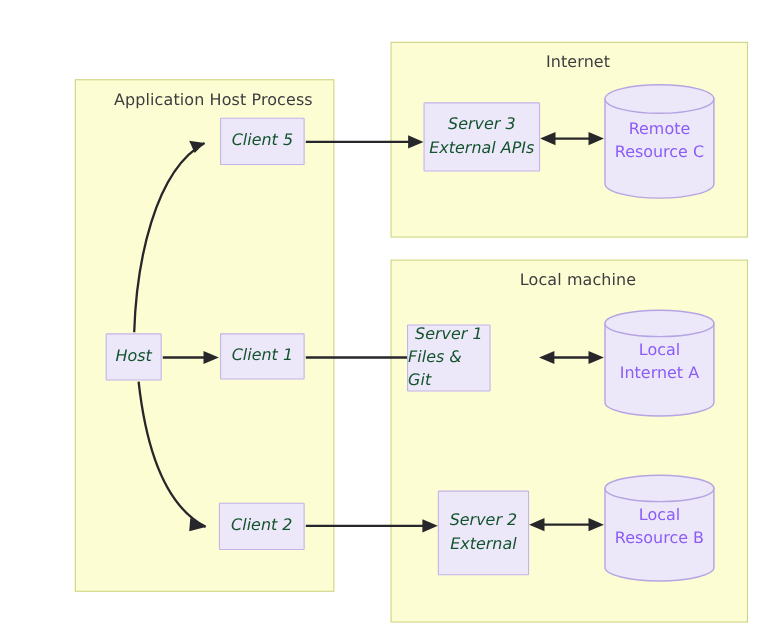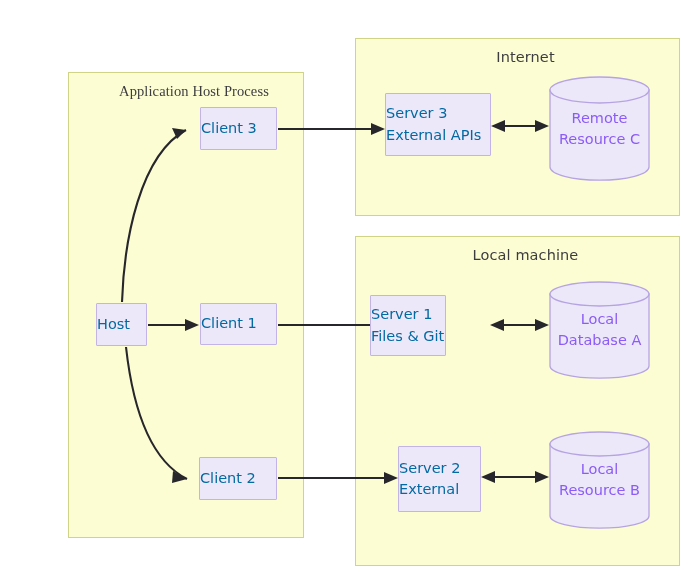--- a/index.html
+++ b/index.html
@@ -25,52 +25,53 @@
   }
   .group-title {
     position: absolute;
     left: 16px;
     right: 0;
     text-align: center;
     font-size: 14.5px;
     color: #3d3d40;
     letter-spacing: 0.1px;
   }
-  #group-app { left: 68px; top: 72px; width: 236px; height: 466px; font-family: Liberation Serif, serif; }
+  #group-app { left: 68px; top: 72px; width: 236px; height: 466px; }
   #group-app .group-title { top: 10px; }
   #group-internet { left: 355px; top: 38px; width: 325px; height: 178px; }
   #group-internet .group-title { top: 10px; }
   #group-local { left: 355px; top: 236px; width: 325px; height: 330px; }
   #group-local .group-title { top: 10px; }
 
   
   .node {
     position: absolute;
     background: #ece8fa;
     border: 1px solid #c3b4e8;
     box-sizing: border-box;
     display: flex;
     flex-direction: column;
-    align-items: flex-start;
+    align-items: center;
     justify-content: center;
-    color: #0369a1;
+    color: #14532d;
     font-size: 14.5px;
     line-height: 1.45;
     border-radius: 1px;
+    font-style: italic;
   }
   .node .line2 { display: block; }
 
   #node-host    { left: 96px;  top: 303px; width: 51px;  height: 43px; }
   #node-client3 { left: 200px; top: 107px; width: 77px;  height: 43px; }
   #node-client1 { left: 200px; top: 303px; width: 77px;  height: 42px; }
   #node-client2 { left: 199px; top: 457px; width: 78px;  height: 43px; }
 
   #node-server3 { left: 385px; top: 93px;  width: 106px; height: 63px; }
   #node-server1 { left: 370px; top: 295px; width: 76px; height: 61px; }
-  #node-server2 { left: 398px; top: 446px; width: 83px;  height: 66px; }
+  #node-server2 { left: 398px; top: 446px; width: 83px;  height: 77px; }
 
   
   .cyl {
     position: absolute;
   }
   .cyl svg { display: block; overflow: visible; }
   .cyl-label {
     position: absolute;
     left: 0;
     right: 0;
@@ -162,21 +163,21 @@
       <polygon class="arrowhead" points="481,477 495,471 495,483"></polygon>
       <polygon class="arrowhead" points="549,477 535,471 535,483"></polygon>
     </g>
   </svg>
 
   <div class="node" id="node-host">
     <span>Host</span>
   </div>
 
   <div class="node" id="node-client3">
-    <span>Client 3</span>
+    <span>Client 5</span>
   </div>
 
   <div class="node" id="node-client1">
     <span>Client 1</span>
   </div>
 
   <div class="node" id="node-client2">
     <span>Client 2</span>
   </div>
 
@@ -206,21 +207,21 @@
     </div>
   </div>
 
   <div class="cyl" id="cyl-local-a">
     <svg width="101" height="98" viewBox="0 0 101 98" xmlns="http://www.w3.org/2000/svg">
       <path d="M 1 13 L 1 85 A 49 12 0 0 0 100 85 L 100 13 Z" fill="#ece8fa" stroke="#b6a4e2" stroke-width="1.3"></path>
       <ellipse cx="50.5" cy="13" rx="49.5" ry="12" fill="#ece8fa" stroke="#b6a4e2" stroke-width="1.3"></ellipse>
     </svg>
     <div class="cyl-label">
       <span>Local</span><br>
-      <span>Database A</span>
+      <span>Internet A</span>
     </div>
   </div>
 
   <div class="cyl" id="cyl-local-b">
     <svg width="101" height="98" viewBox="0 0 101 98" xmlns="http://www.w3.org/2000/svg">
       <path d="M 1 13 L 1 85 A 49 12 0 0 0 100 85 L 100 13 Z" fill="#ece8fa" stroke="#b6a4e2" stroke-width="1.3"></path>
       <ellipse cx="50.5" cy="13" rx="49.5" ry="12" fill="#ece8fa" stroke="#b6a4e2" stroke-width="1.3"></ellipse>
     </svg>
     <div class="cyl-label">
       <span>Local</span><br>

